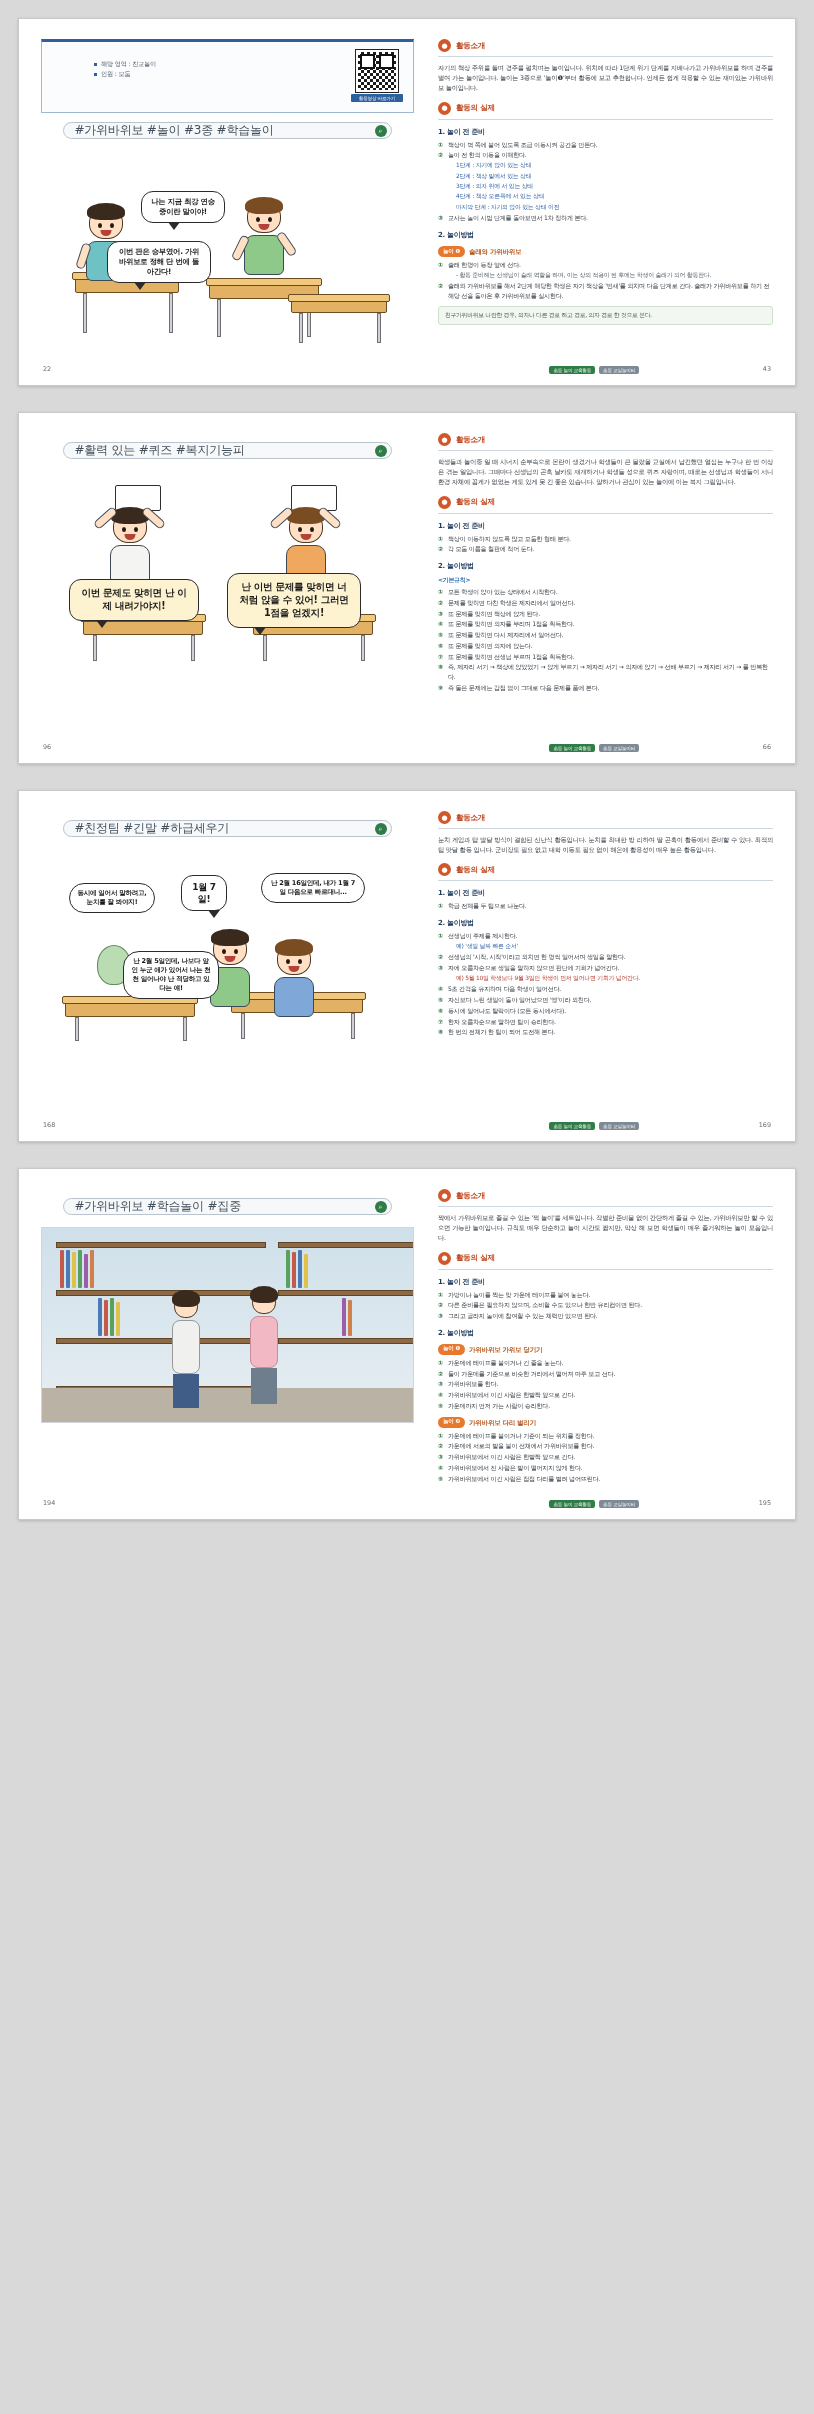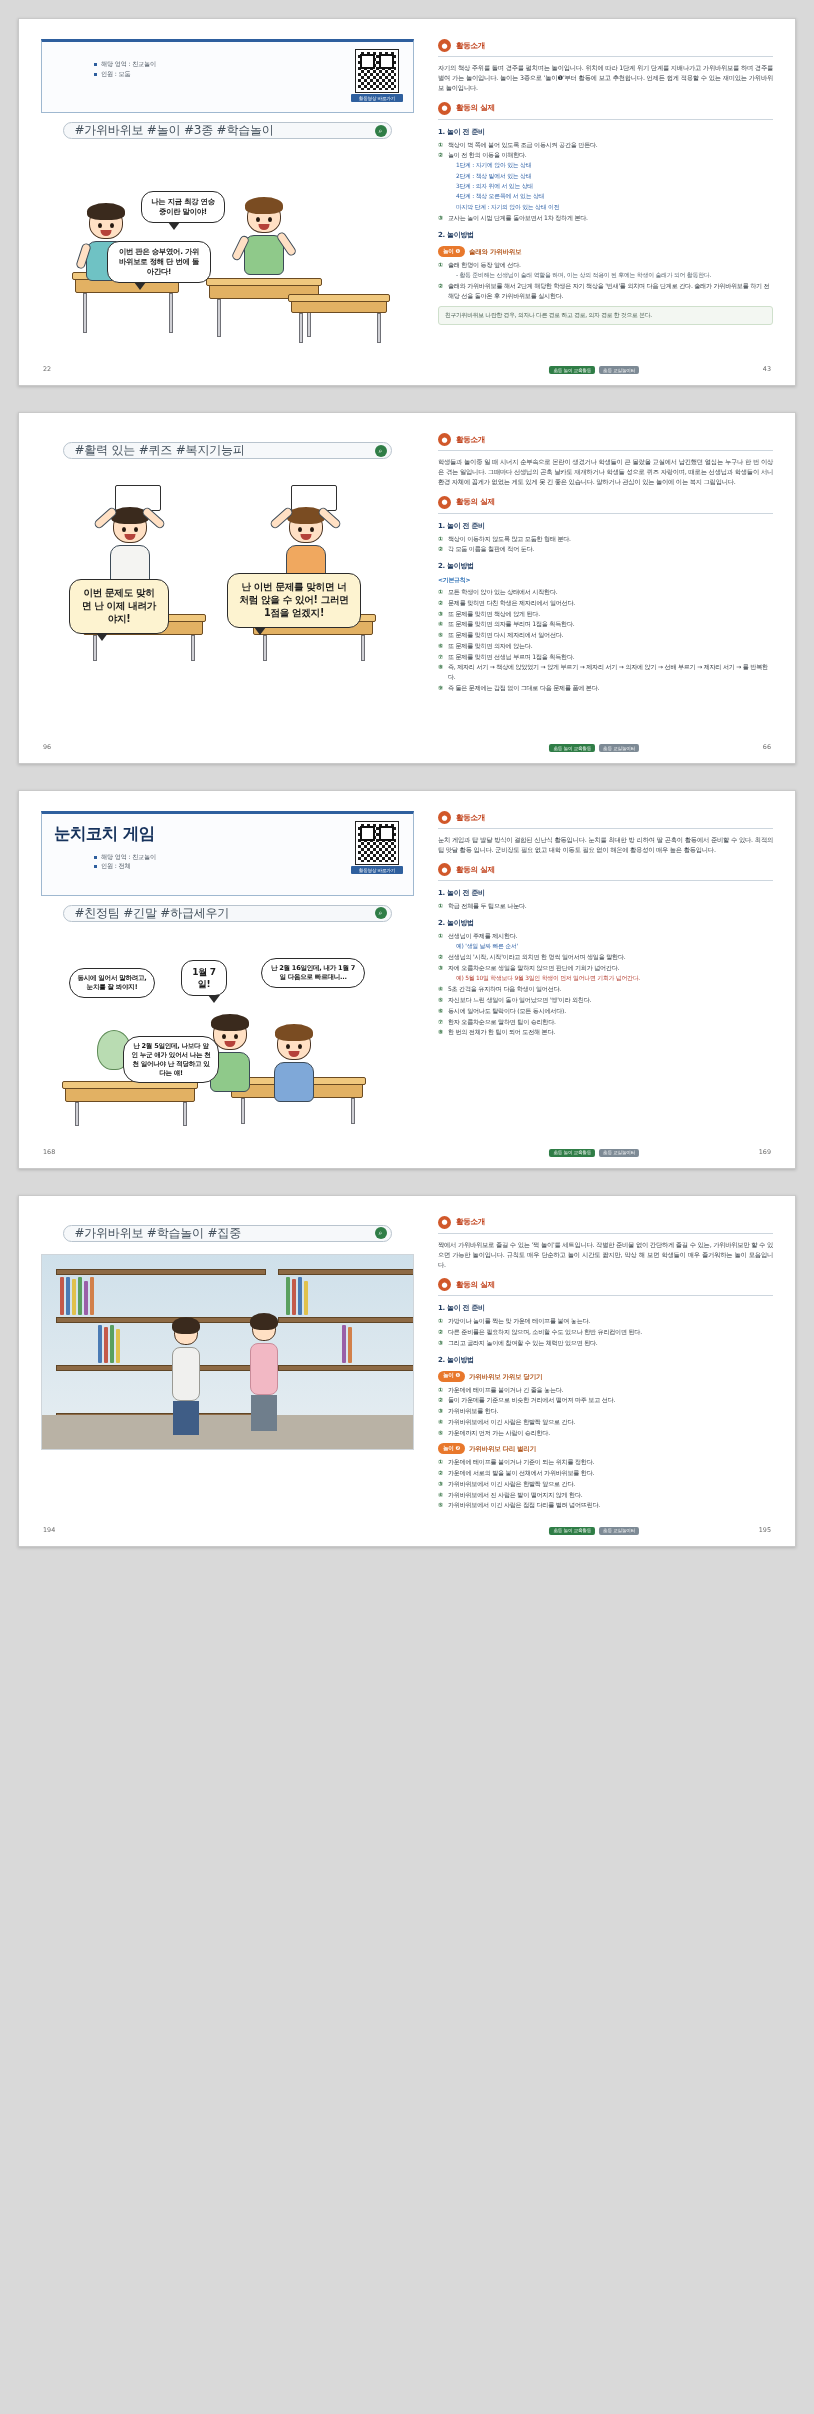--- a/index.html
+++ b/index.html
@@ -519,21 +519,21 @@
             <div class="hair brown"></div>
             <div class="eye l"></div>
               <div class="eye r"></div>
               <div class="mouth"></div>
           </div>
           <div class="body orange" style="margin-top:2px; margin-left:-3px;"></div>
           <div class="arm" style="left:-12px; top:-6px; transform:rotate(48deg);"></div>
           <div class="arm" style="left:36px; top:-6px; transform:rotate(-48deg);"></div>
         </div>
 
-        <div class="speech big yellow" style="left:28px; top:110px; width:100px;">이번 문제도 맞히면 난 이제 내려가야지!</div>
+        <div class="speech big yellow" style="left:28px; top:110px; width:130px;">이번 문제도 맞히면 난 이제 내려가야지!</div>
         <div class="speech big yellow" style="left:186px; top:104px; width:134px;">난 이번 문제를 맞히면 너처럼 앉을 수 있어! 그러면 1점을 얻겠지!</div>
       </div>
 
       <div class="pgnum l">96</div>
     </div>
 
     <div class="pg right">
       <div class="sec-head">
         <div class="dot">●</div>
         <div class="lbl">활동소개</div>
@@ -570,33 +570,20 @@
       <div class="foot-tag">
         <span>초등 놀이 교육활동</span>
         <span class="alt">초등 교실놀이터</span>
       </div>
       <div class="pgnum r">66</div>
     </div>
   </div>
 
   <div class="spread tall">
     <div class="pg left">
-      <div class="title-box">
-        <div class="title-text">
-          <span>눈치코치 게임</span>
-        </div>
-        <ul class="meta-list">
-          <li>해당 영역 : 친교놀이</li>
-          <li>인원 : 전체</li>
-        </ul>
-        <div class="qr-wrap">
-          <div class="qr"></div>
-          <div class="qr-cap">활동영상 바로가기</div>
-        </div>
-      </div>
 
       <div class="tagbar">
         <div class="tags">#친정팀 #긴말 #하급세우기</div>
         <div class="mag">⌕</div>
       </div>
 
       <div class="illo">
         <div class="desk" style="left:24px; top:154px; width:130px; height:16px;">
             <div class="top"></div>
           </div>

